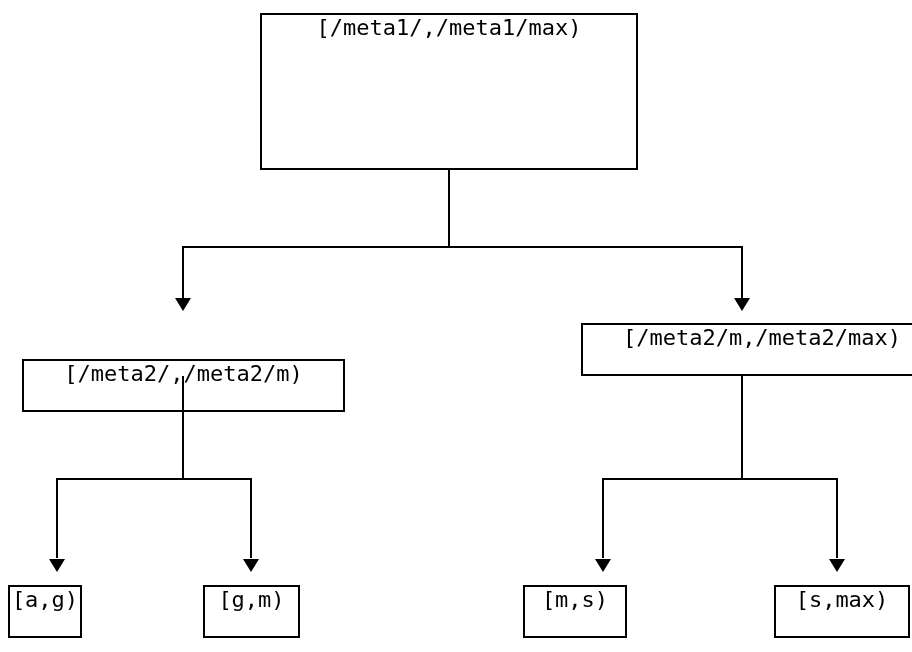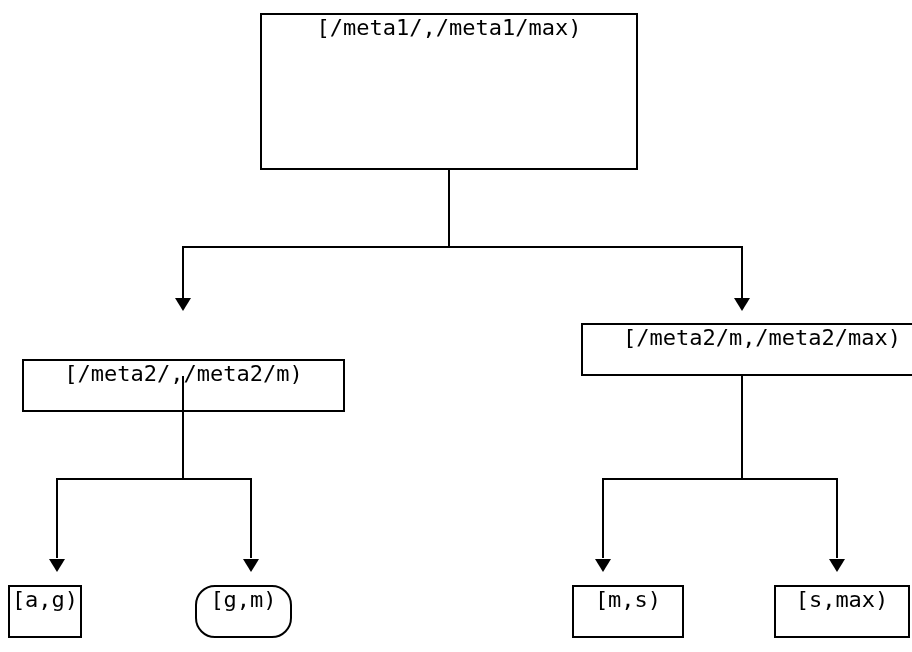--- a/index.html
+++ b/index.html
@@ -24,22 +24,22 @@
     display: flex;
     align-items: flex-start;
     justify-content: center;
     font-size: 22px;
     white-space: nowrap;
   }
   .node-root   { left: 260px; top: 13px;  width: 378px; height: 157px; }
   .node-l2a    { left: 22px;  top: 323px; width: 323px; height: 53px; margin-top: 36px; }
   .node-l2b    { left: 581px; top: 323px; width: 362px; height: 53px; }
   .node-leaf1  { left: 8px;   top: 585px; width: 74px;  height: 53px; }
-  .node-leaf2  { left: 195px; top: 585px; width: 97px;  height: 53px; border-radius: 20px; }
-  .node-leaf3  { left: 572px; top: 585px; width: 112px; height: 53px; }
+  .node-leaf2  { left: 203px; top: 585px; width: 97px;  height: 53px; }
+  .node-leaf3  { left: 523px; top: 585px; width: 104px; height: 53px; }
   .node-leaf4  { left: 774px; top: 585px; width: 136px; height: 53px; }
 
   .line {
     position: absolute;
     background: var(--line-color, #000000);
   }
   
   .l-root-stem  { left: 448px; top: 170px; width: 2px;   height: 77px; }
   .l-top-bar    { left: 182px; top: 246px; width: 561px; height: 2px; }
   .l-top-dropL  { left: 182px; top: 246px; width: 2px;   height: 52px; }

